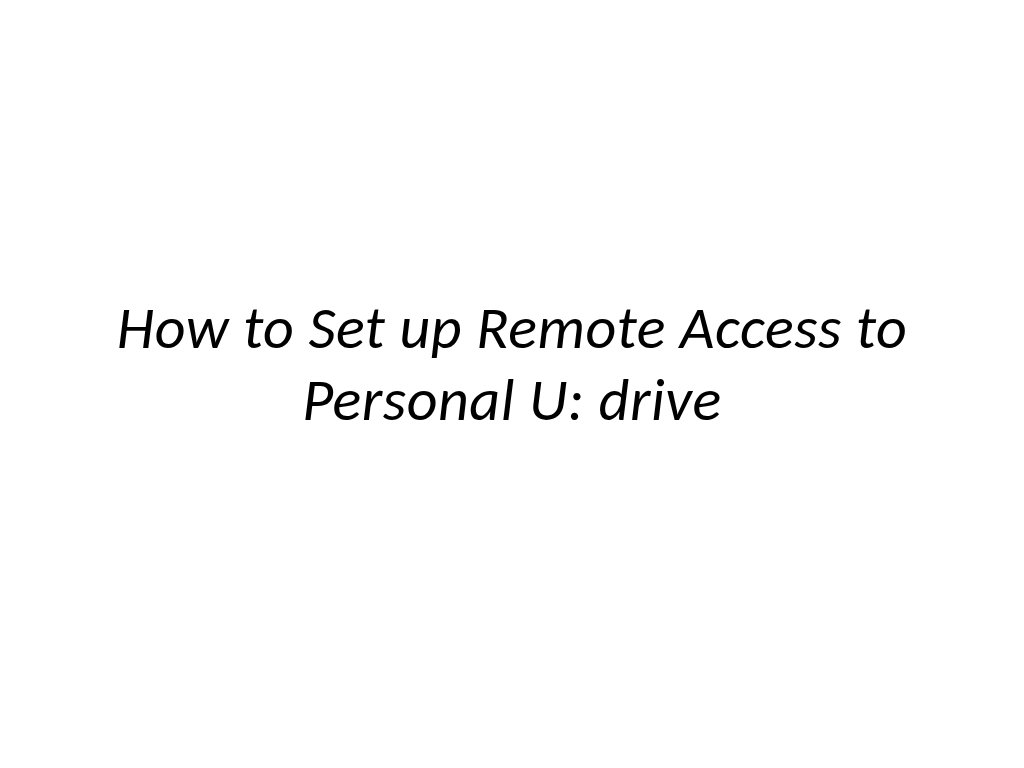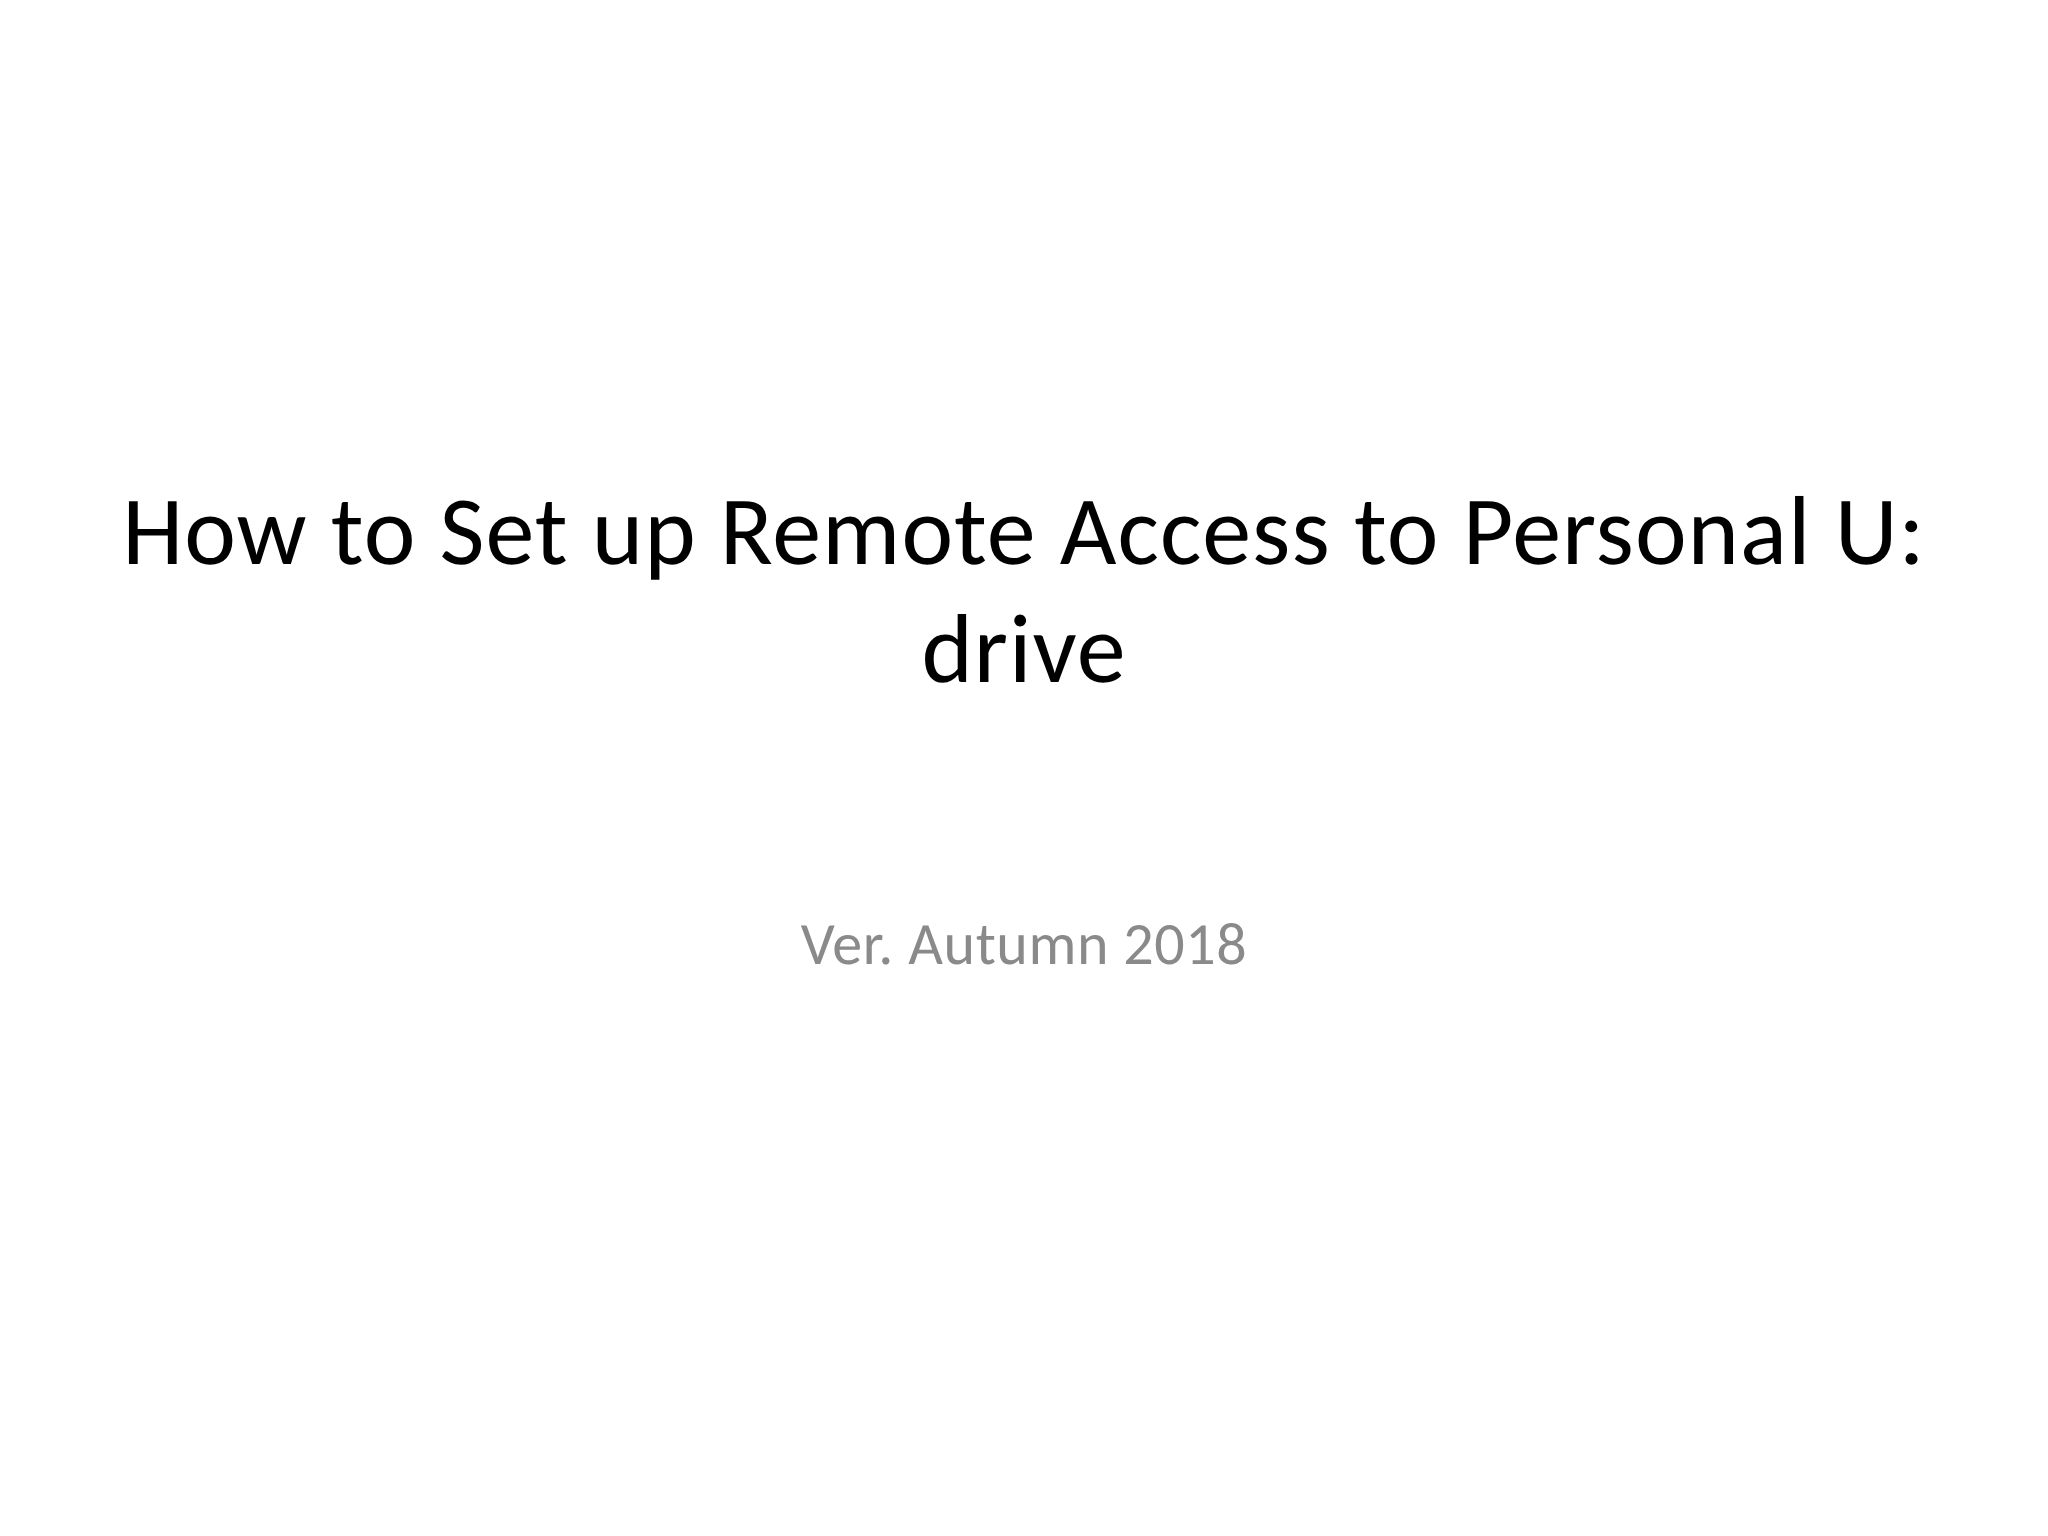--- a/index.html
+++ b/index.html
@@ -18,33 +18,33 @@
       justify-content: center;
       overflow: hidden;
     }
     .slide-container {
       width: 100%;
       text-align: center;
       padding: 0 60px;
       margin-top: -40px;
     }
     .slide-title {
-      font-size: 49px;
+      font-size: 60px;
       font-weight: 400;
       color: #000000;
       line-height: 1.2;
       letter-spacing: 0.5px;
+      font-style: italic;
     }
     .slide-subtitle {
       font-size: 30px;
       font-weight: 400;
       color: #8a8a8a;
       margin-top: 100px;
       letter-spacing: 0.3px;
     }
   </style>
 </head>
 <body>
 
 <div class="slide-container">
   <h1 class="slide-title">How to Set up Remote Access to Personal U: drive</h1>
-  <p class="slide-subtitle">Ver. Autumn 2018</p>
 </div>
 
 </body></html>

